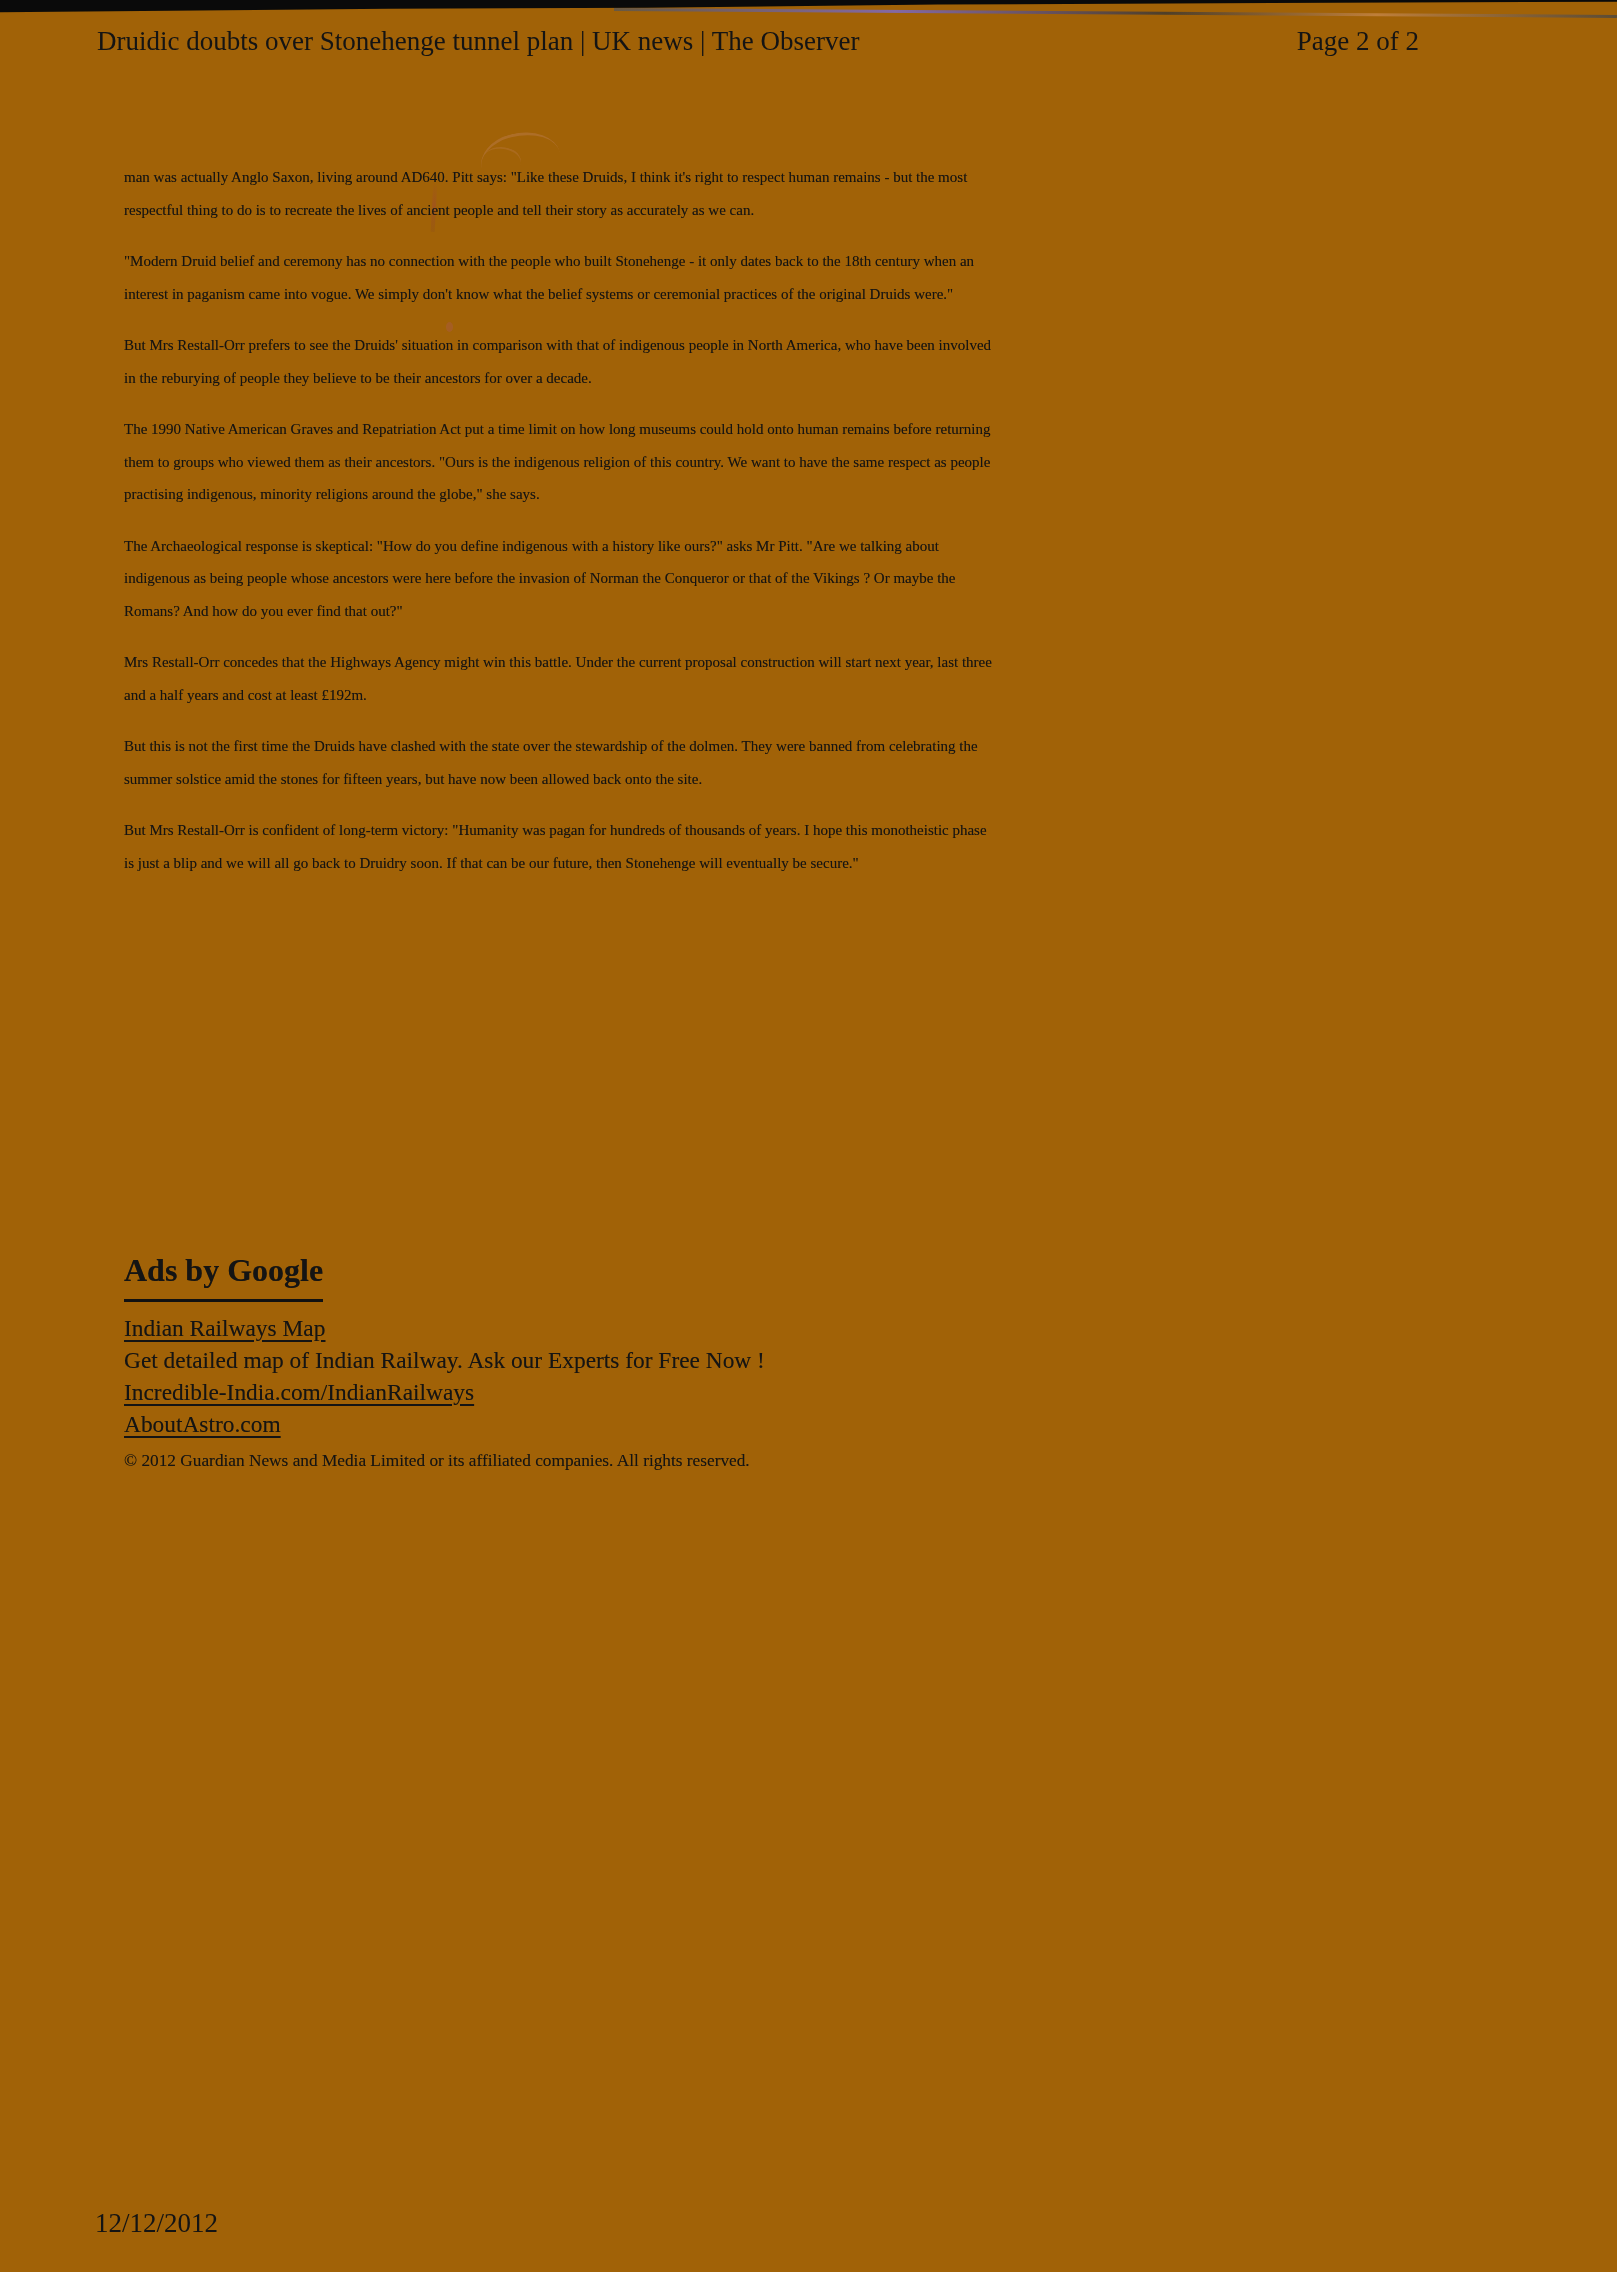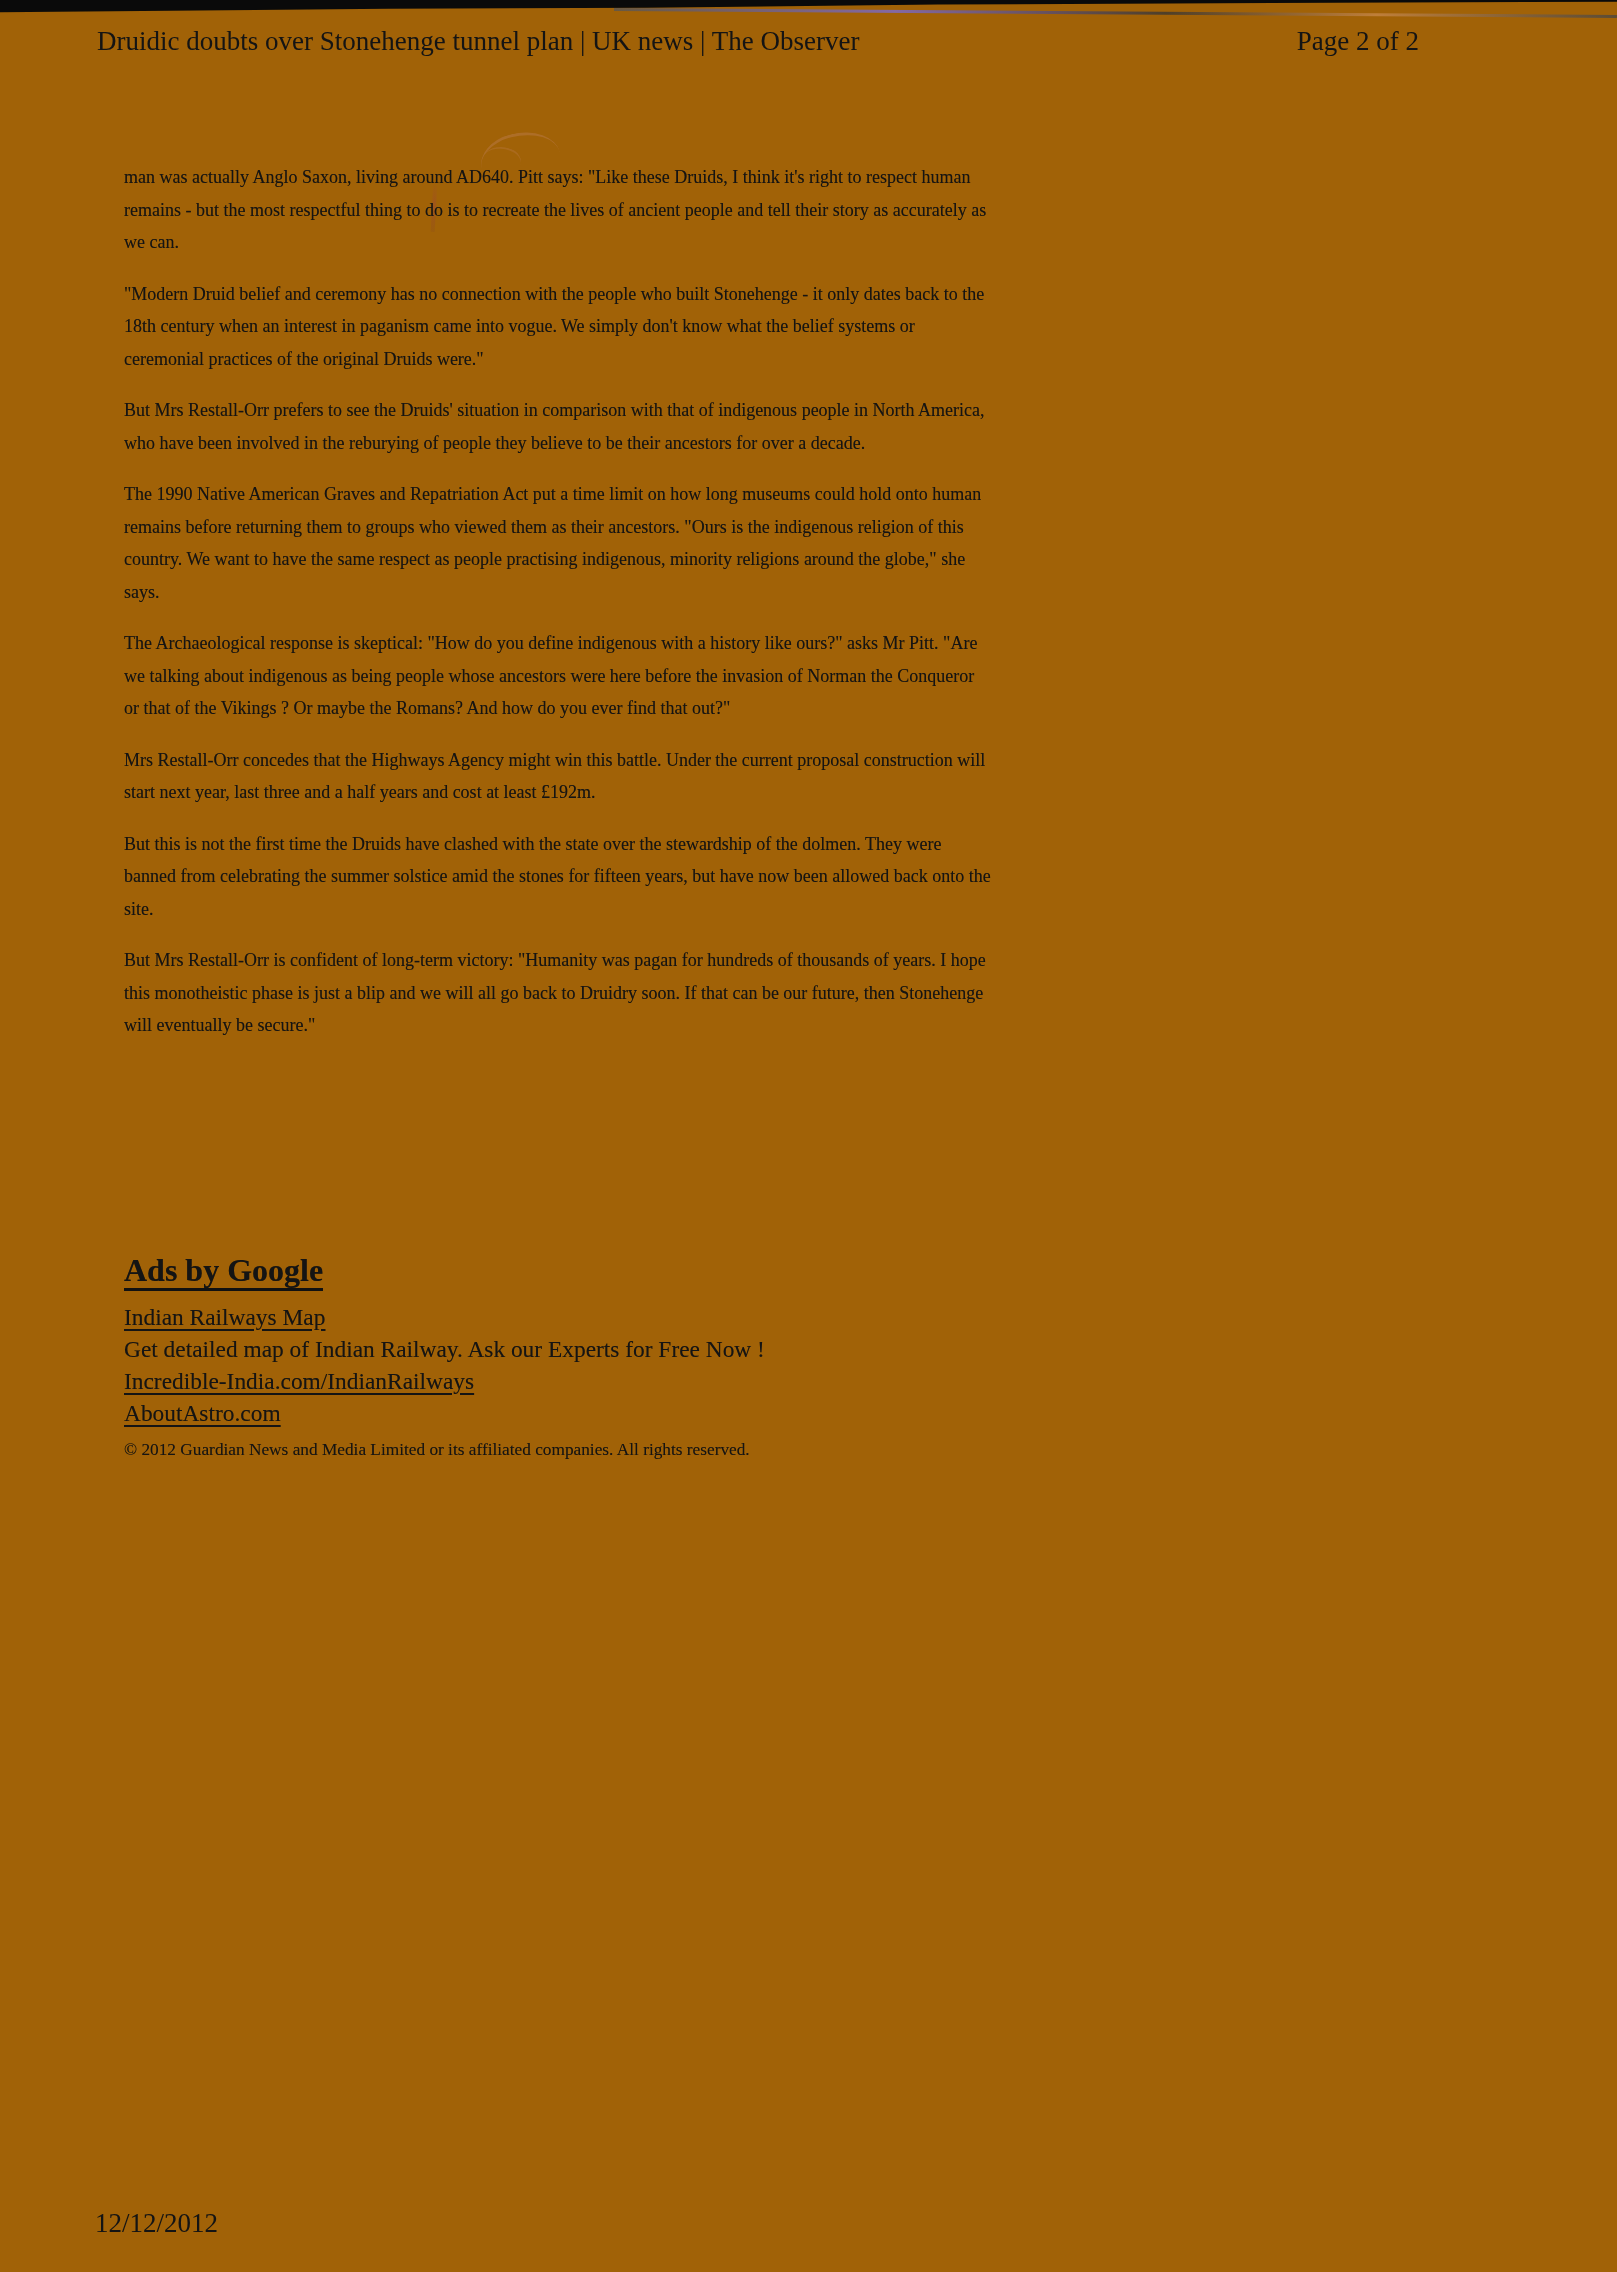--- a/index.html
+++ b/index.html
@@ -48,29 +48,29 @@
   
   .hdr {
     position:absolute; top:26px; left:97px; right:198px;
     display:flex; justify-content:space-between; align-items:baseline;
     font-size:27px; white-space:nowrap;
   }
 
   
   .article {
     position:absolute; top:161px; left:124px; width:868px;
-    font-size:18px; line-height:32.5px;
+    font-size:15px; line-height:32.5px;
   }
   .article p { margin:0 0 19px 0; text-shadow:0 0 0.5px rgba(0,0,0,.35); }
 
   
   .ads { position:absolute; top:1253px; left:124px; width:868px; font-size:23.4px; line-height:32px; }
   .ads-heading {
     display:inline-block; font-size:32px; font-weight:bold; line-height:35px;
-    border-bottom:3.5px solid #111; padding-bottom:0; margin:0 0 9.5px 0;
+    border-bottom:3.5px solid #111; padding-bottom:11px; margin:0 0 9.5px 0;
     text-shadow:0 0 0.5px rgba(0,0,0,.4);
   }
   .ad-link {
     display:inline-block;
     text-decoration:underline; text-underline-offset:3.5px; text-decoration-thickness:1.7px;
     text-shadow:0 0 0.4px rgba(0,0,0,.3);
   }
   .ad-line { text-shadow:0 0 0.4px rgba(0,0,0,.3); }
   .copyright { font-size:17.3px; margin-top:5.2px; text-shadow:0 0 0.3px rgba(0,0,0,.3); }
 

